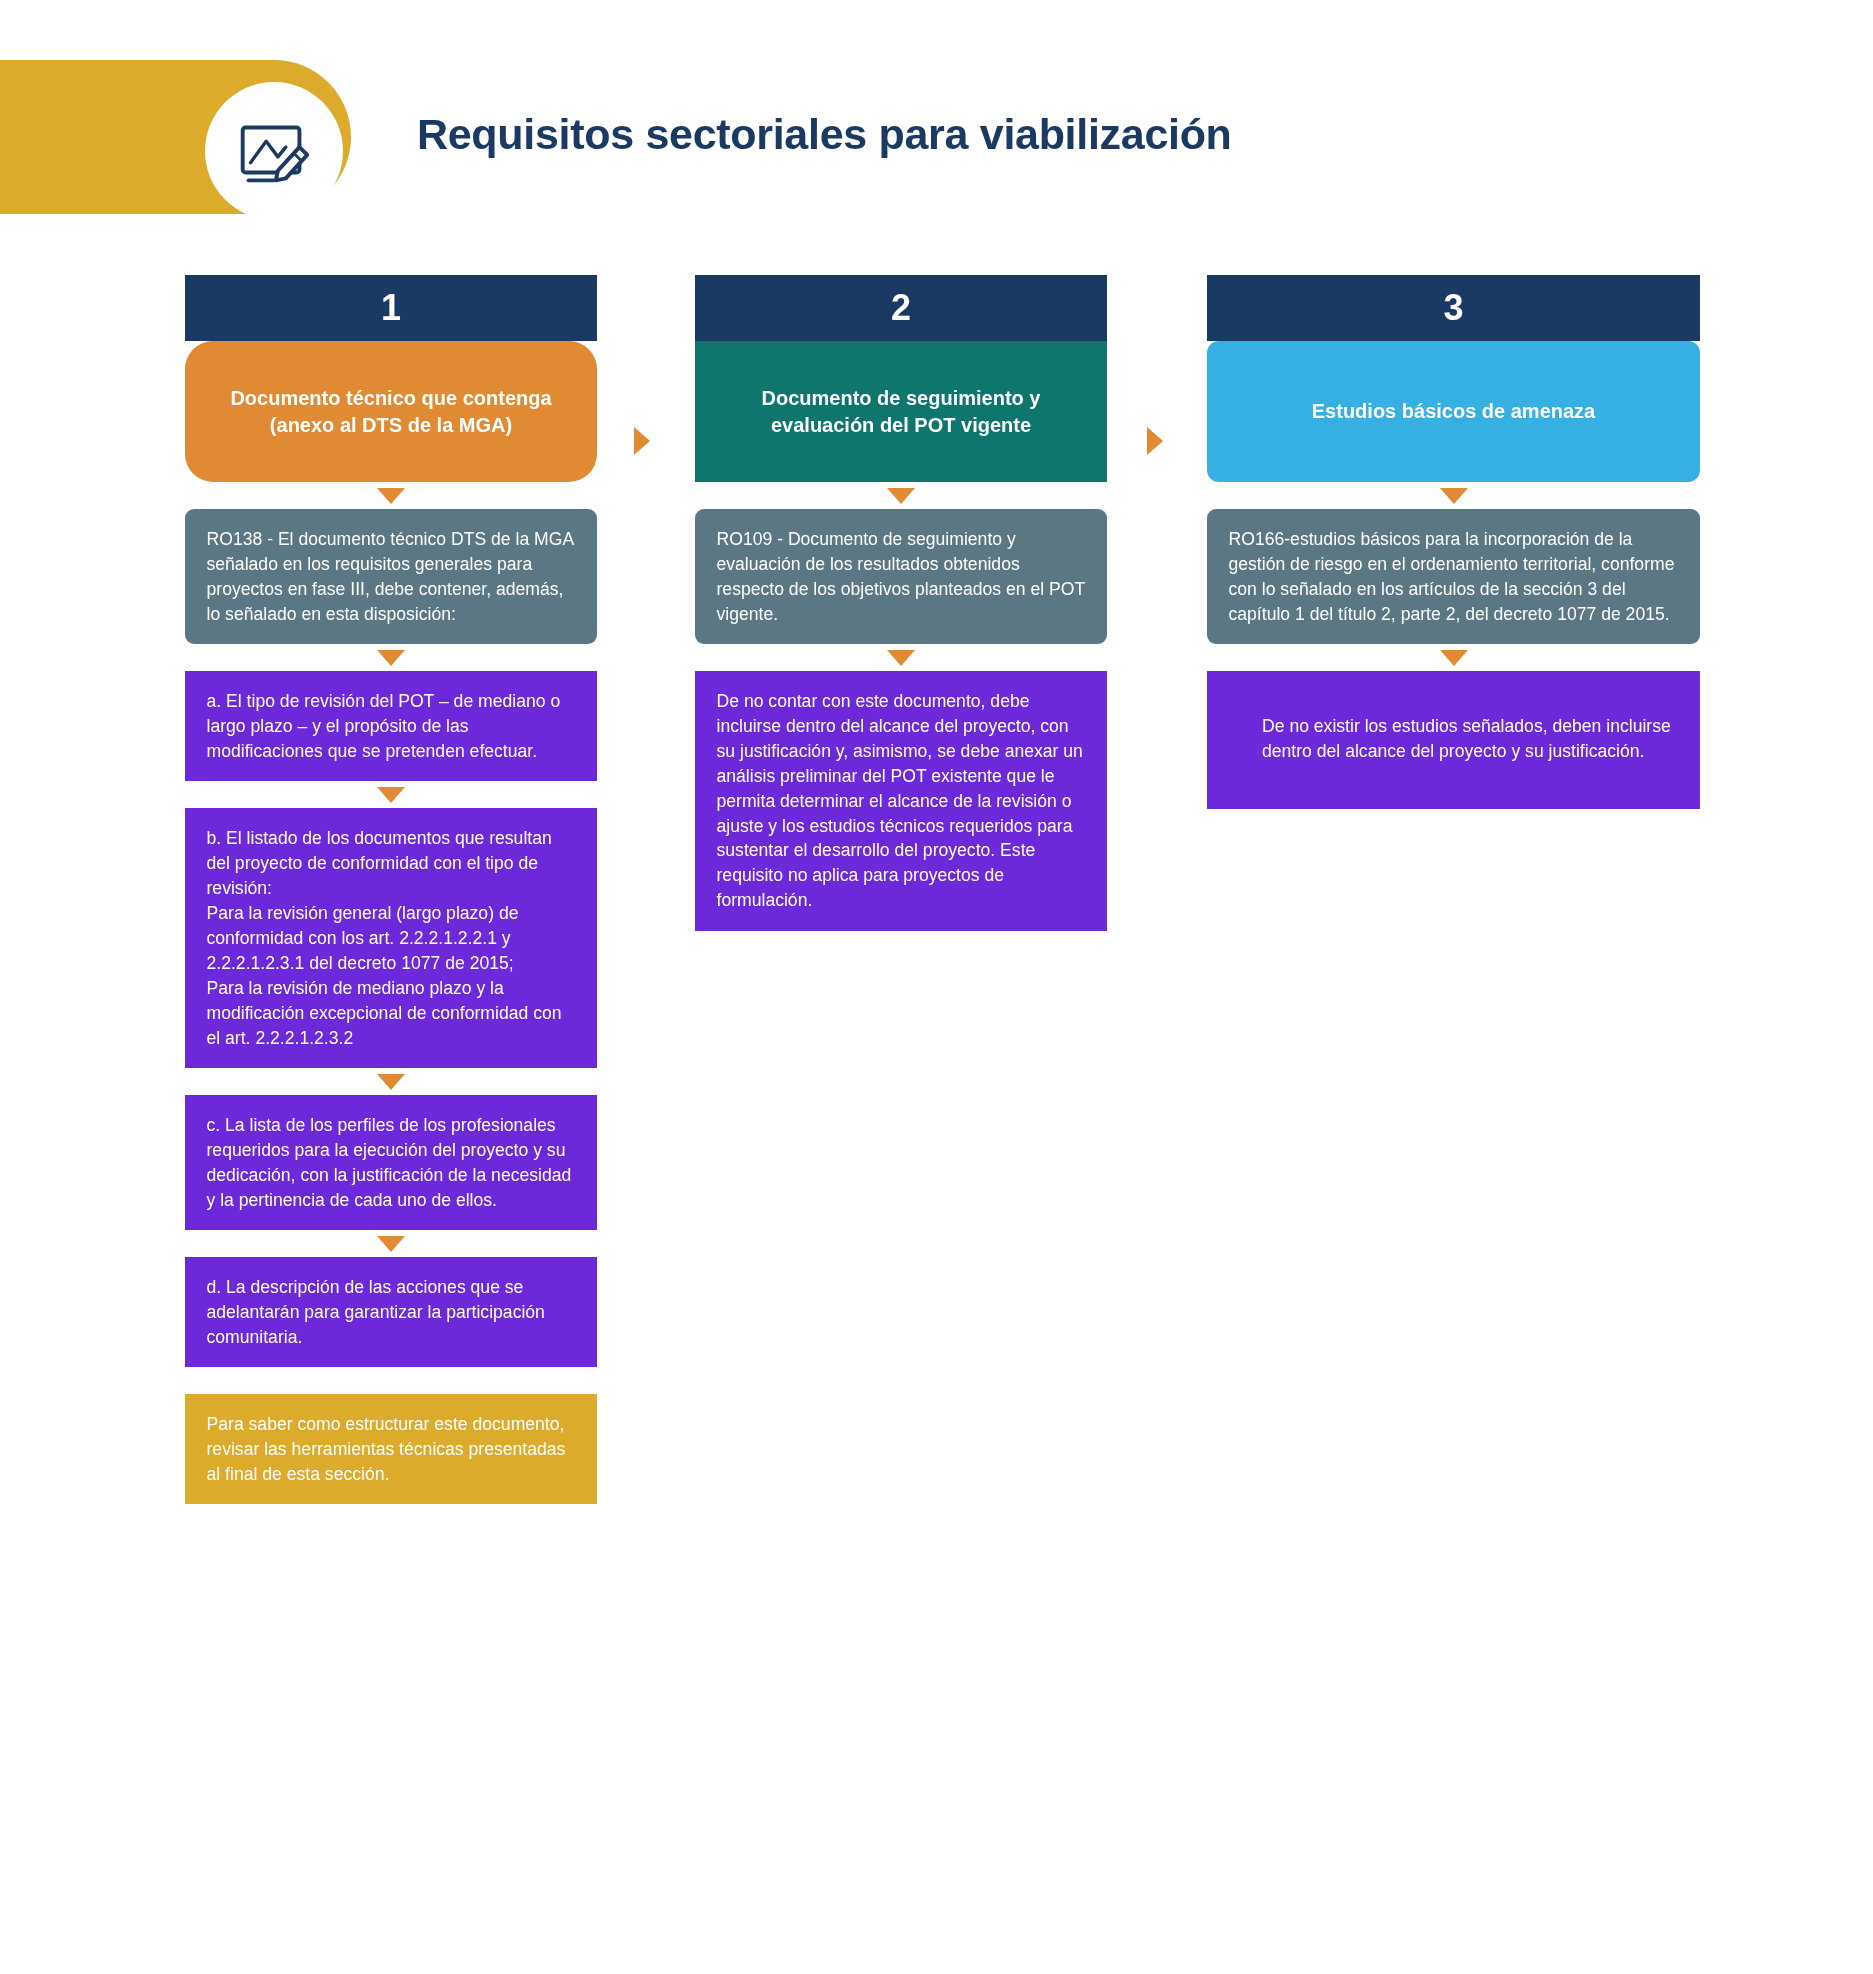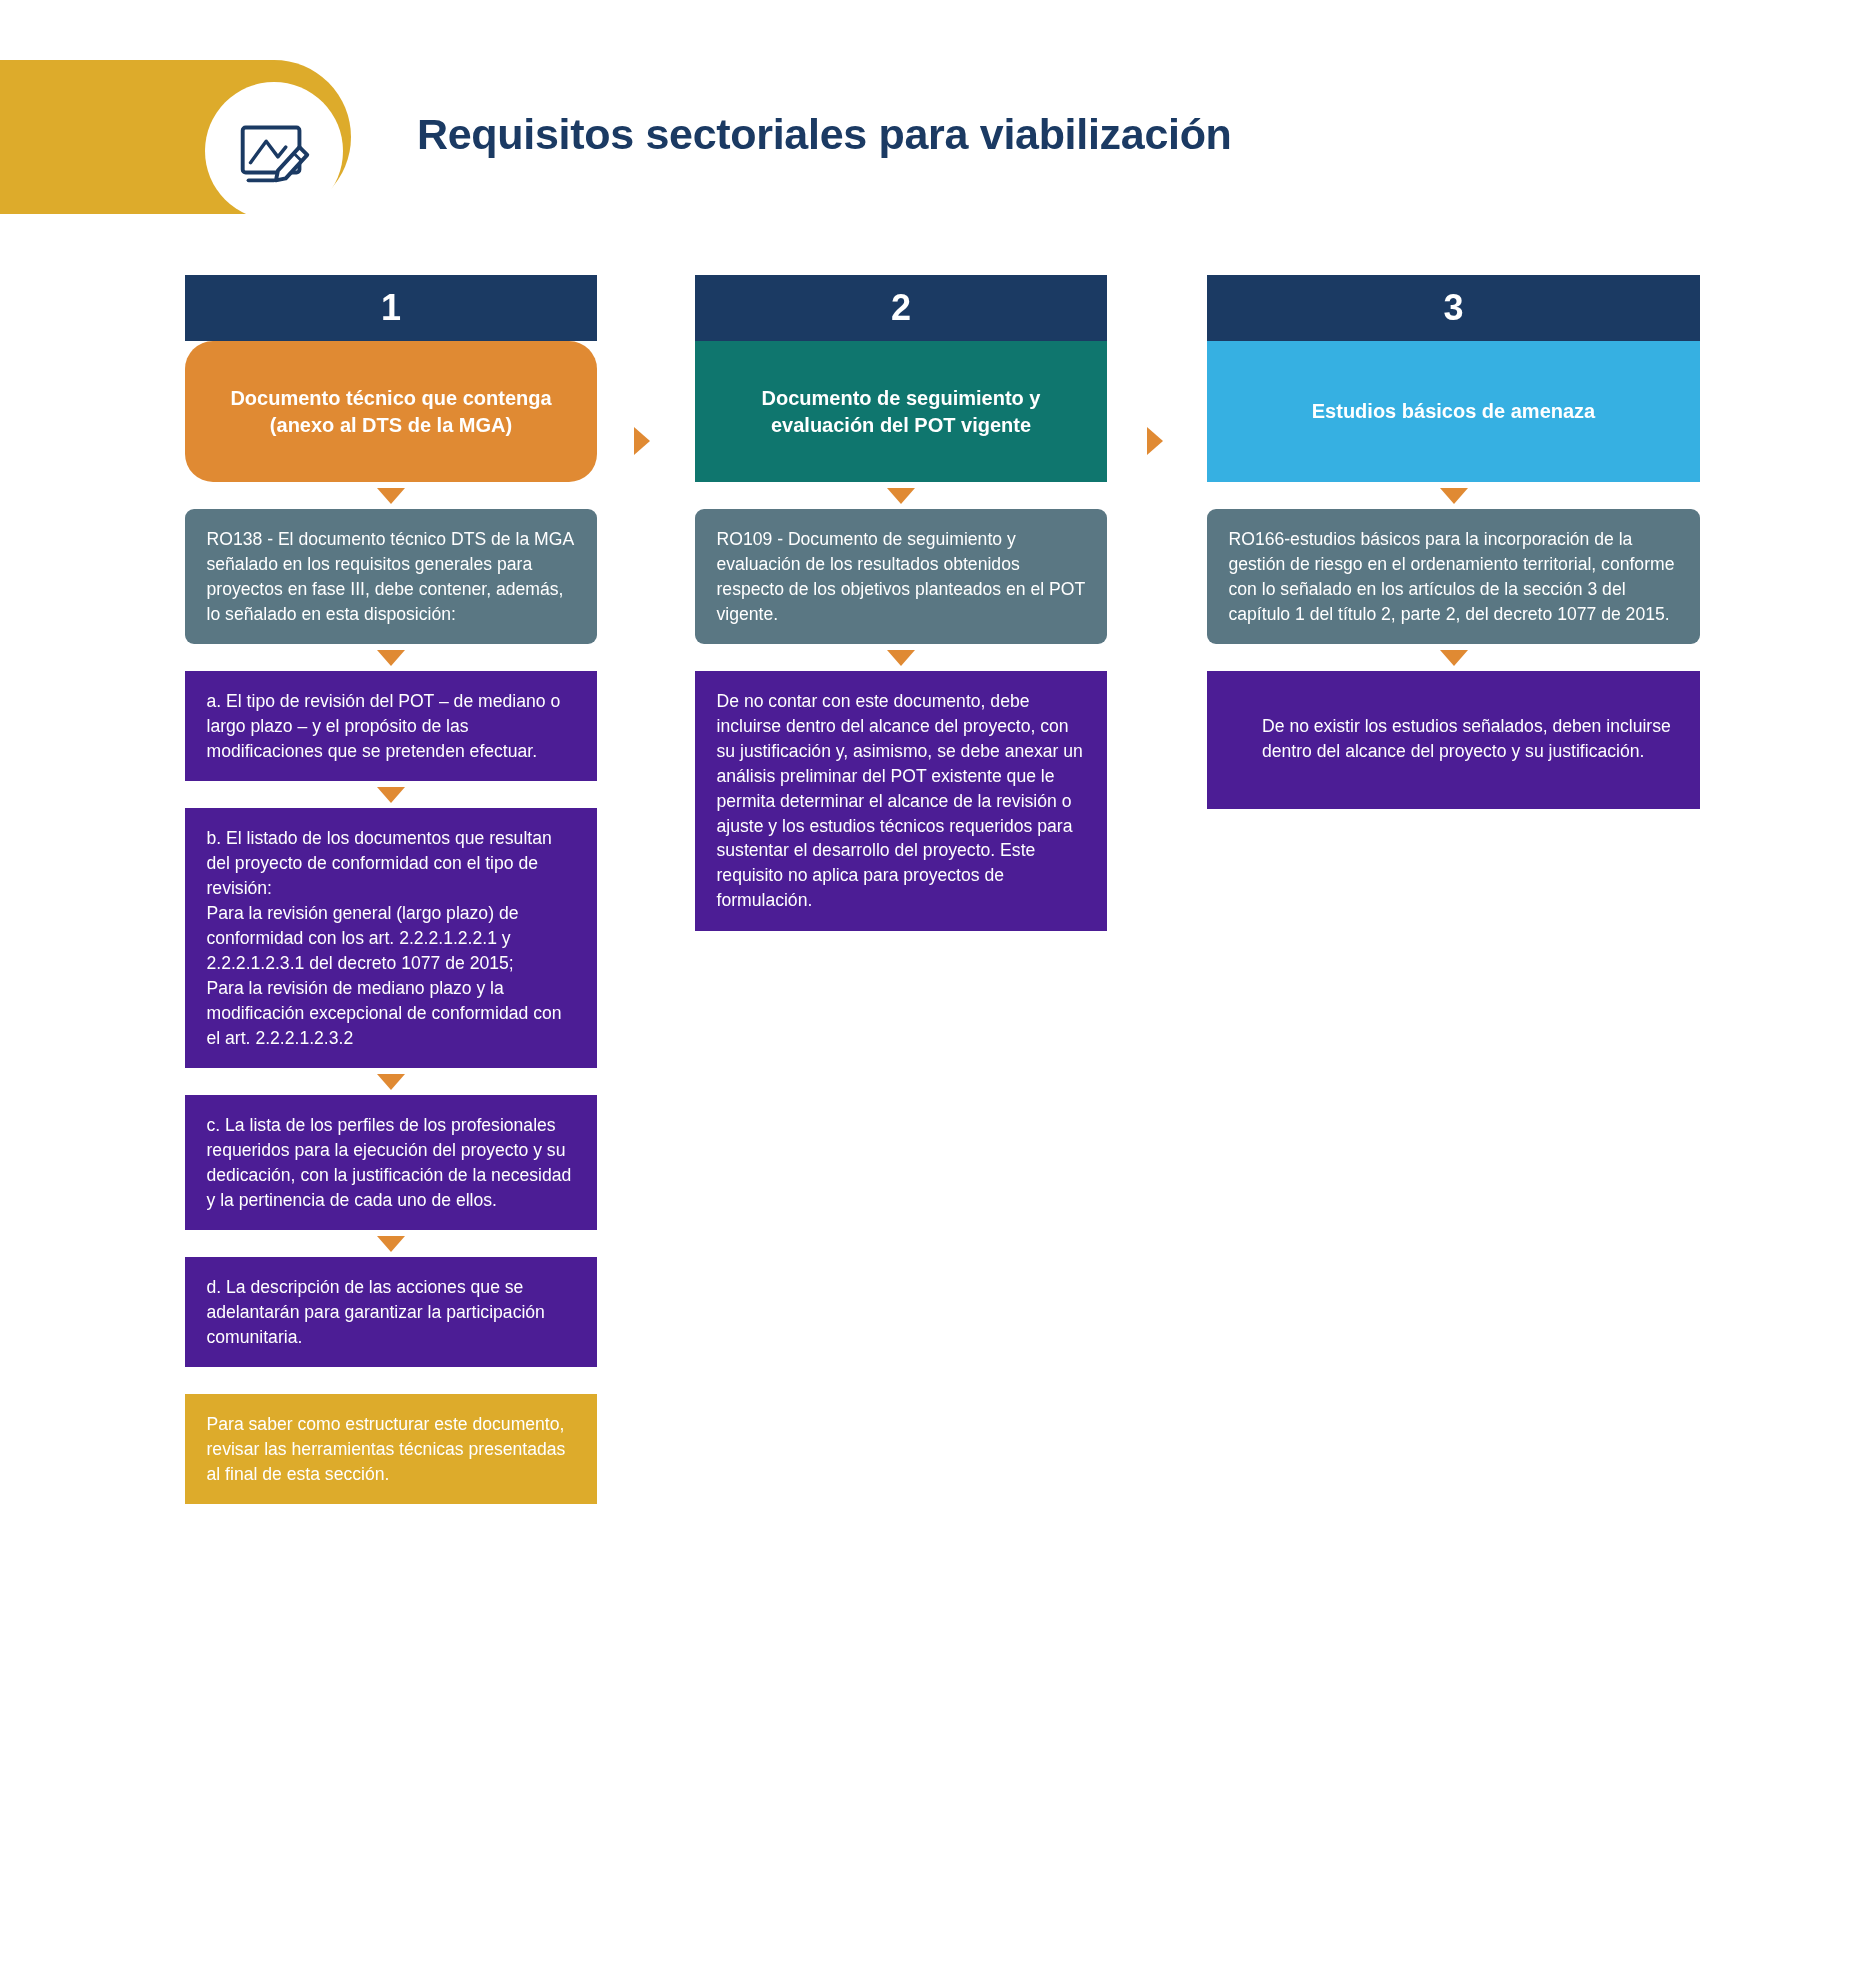--- a/index.html
+++ b/index.html
@@ -69,31 +69,31 @@
     font-weight: bold;
     line-height: 1.33;
     text-align: center;
     padding: 15.6px 17.6px;
     display: flex;
     align-items: center;
     justify-content: center;
   }
   .title-orange { background: #e08a33; min-height: 141px; border-radius: 28px; }
   .title-green  { background: #0f766e; min-height: 141px; }
-  .title-blue   { background: #36b0e2; min-height: 141px; }
+  .title-blue   { background: #36b0e2; min-height: 141px; border-radius: 12px; }
 
   .box {
     color: #ffffff;
     font-size: 17.6px;
     line-height: 1.42;
     padding: 17.6px 21.5px;
     white-space: pre-line;
   }
   .box-slate { background: #5a7783; border-radius: 9px; }
-  .box-cyan  { background: #4c1d95; }
+  .box-cyan  { background: #6d28d9; }
   .box-gold  { background: #ddab2b; }
 
   
   .arrow-down {
     width: 100%;
     height: 27px;
     display: flex;
     align-items: center;
     justify-content: center;
   }

